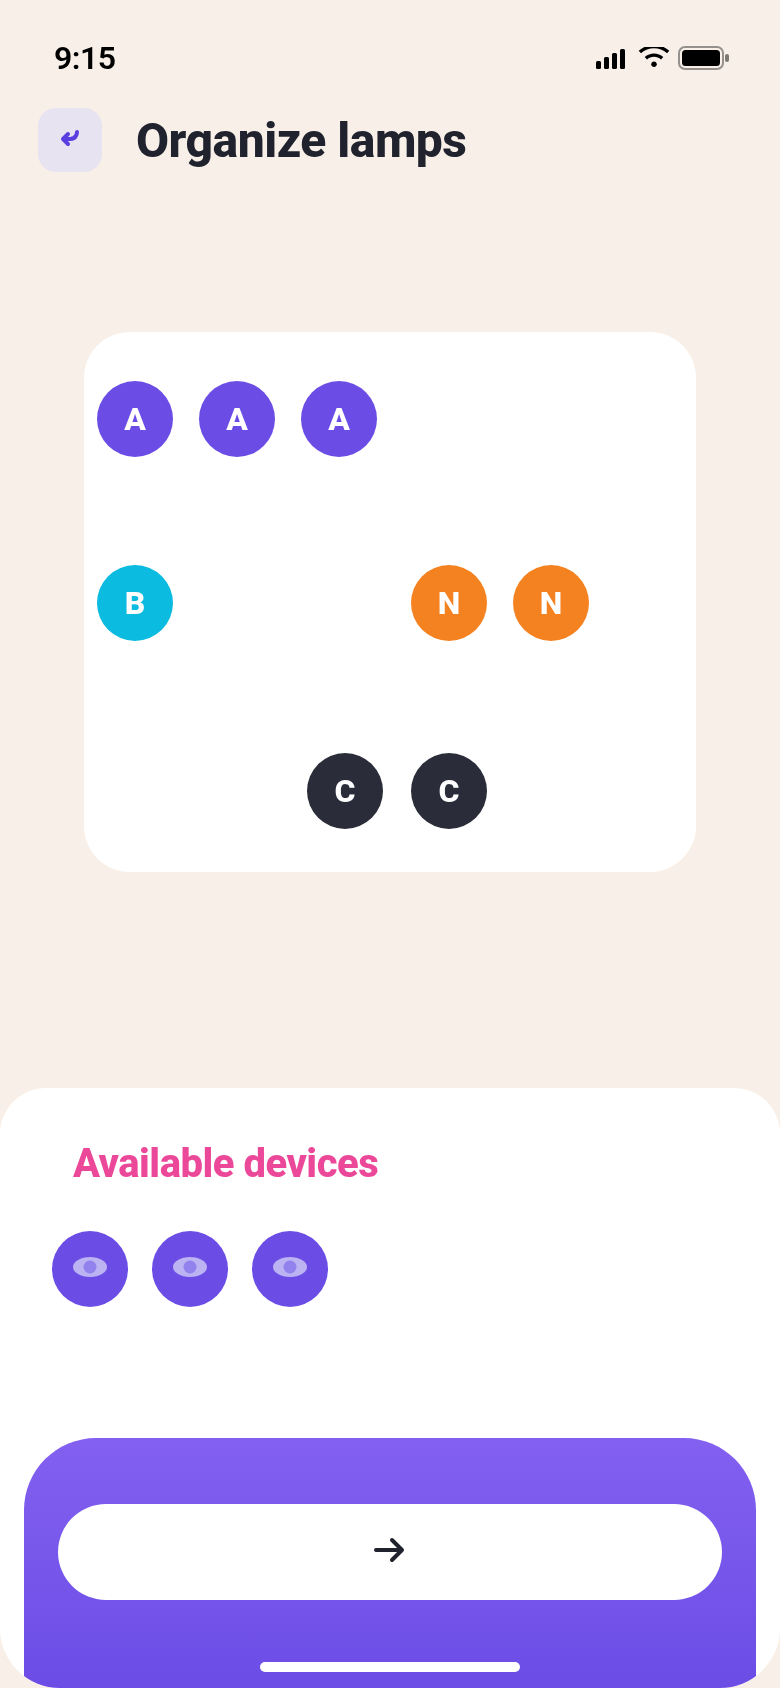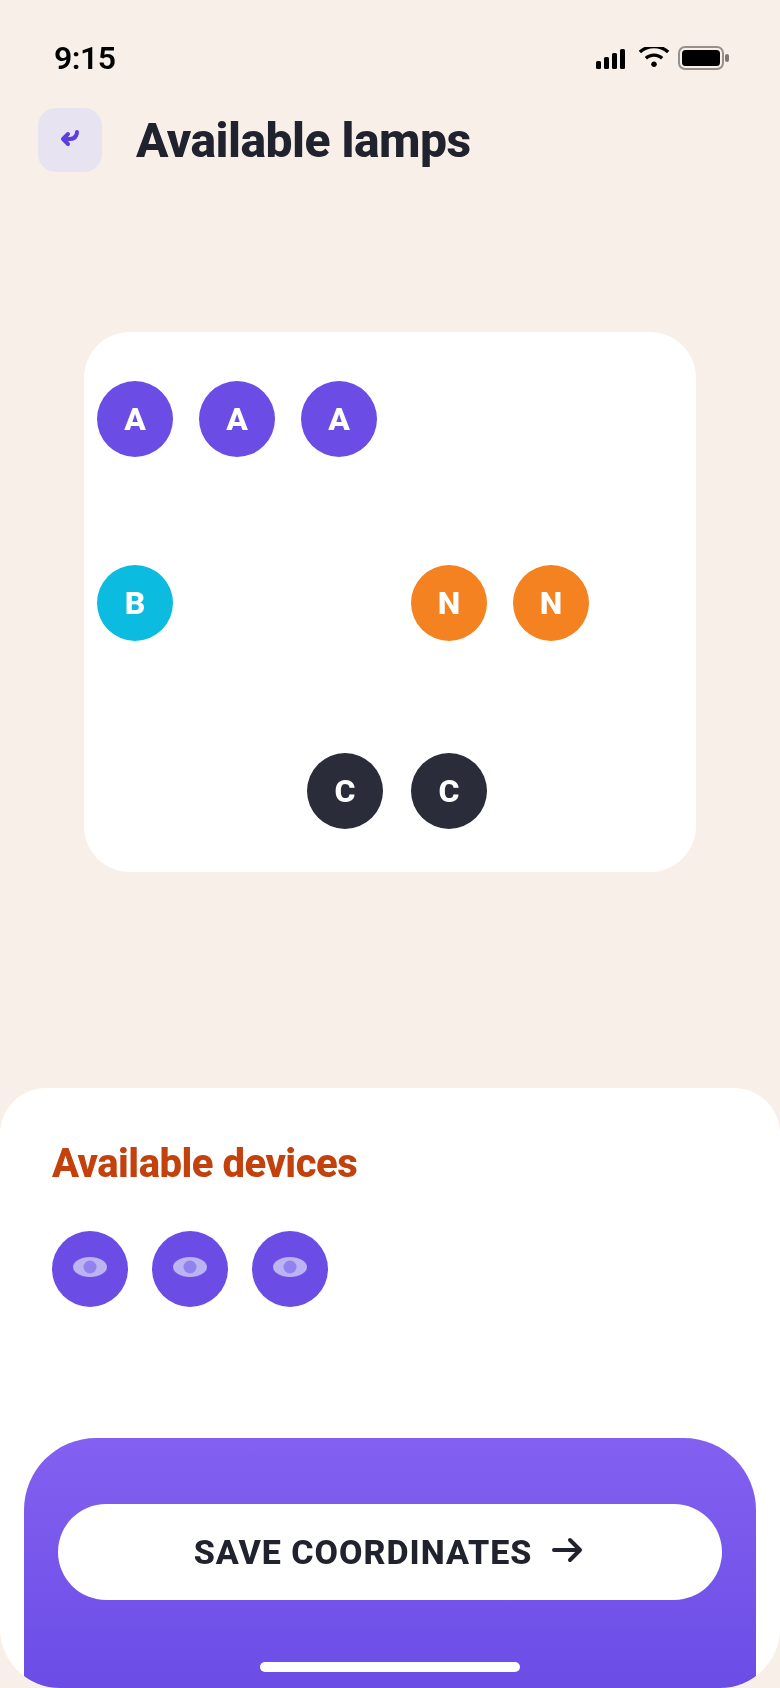--- a/index.html
+++ b/index.html
@@ -95,22 +95,23 @@
     bottom: 0;
     background: #ffffff;
     border-top-left-radius: 46px;
     border-top-right-radius: 46px;
     padding: 52px 52px 0 52px;
     height: 600px;
   }
   .section-title {
     font-size: 40px;
     font-weight: 800;
-    color: #c2410c;
+    color: #ec4899;
     letter-spacing: -0.5px;
+    margin-left: 21px;
   }
   .device-row {
     display: flex;
     gap: 24px;
     margin-top: 44px;
   }
   .device-chip {
     width: 76px;
     height: 76px;
     border-radius: 50%;
@@ -195,21 +196,21 @@
 </div>
 
 <div class="header">
   <div class="back-button">
     <span>
       <svg width="32" height="32" viewBox="0 0 32 32" fill="none">
         <path d="M23 10 C23 10 23 17 16 17 L9 17 M9 17 L14 12 M9 17 L14 22" stroke="#5a3fe0" stroke-width="4" stroke-linecap="round" stroke-linejoin="round"></path>
       </svg>
     </span>
   </div>
-  <div class="page-title">Available lamps</div>
+  <div class="page-title">Organize lamps</div>
 </div>
 
 <div class="canvas-card">
   <div class="chip chip-purple" style="left:13px; top:49px;">
       <span>A</span>
     </div>
   <div class="chip chip-purple" style="left:115px; top:49px;">
       <span>A</span>
     </div>
   <div class="chip chip-purple" style="left:217px; top:49px;">
@@ -257,21 +258,20 @@
           <ellipse cx="22" cy="22" rx="17" ry="10" fill="#bcb3f3"></ellipse>
           <circle cx="22" cy="22" r="6.5" fill="#9182ee"></circle>
         </svg>
       </span>
     </div>
   </div>
 </div>
 
 <div class="footer-action">
   <div class="save-button">
-    <span class="save-button-label">SAVE COORDINATES</span>
     <span>
       <svg width="36" height="28" viewBox="0 0 36 28" fill="none">
         <path d="M4 14 H30 M30 14 L20 4 M30 14 L20 24" stroke="#20222e" stroke-width="4" stroke-linecap="round" stroke-linejoin="round"></path>
       </svg>
     </span>
   </div>
   <div class="home-indicator"></div>
 </div>
 
 </body></html>

